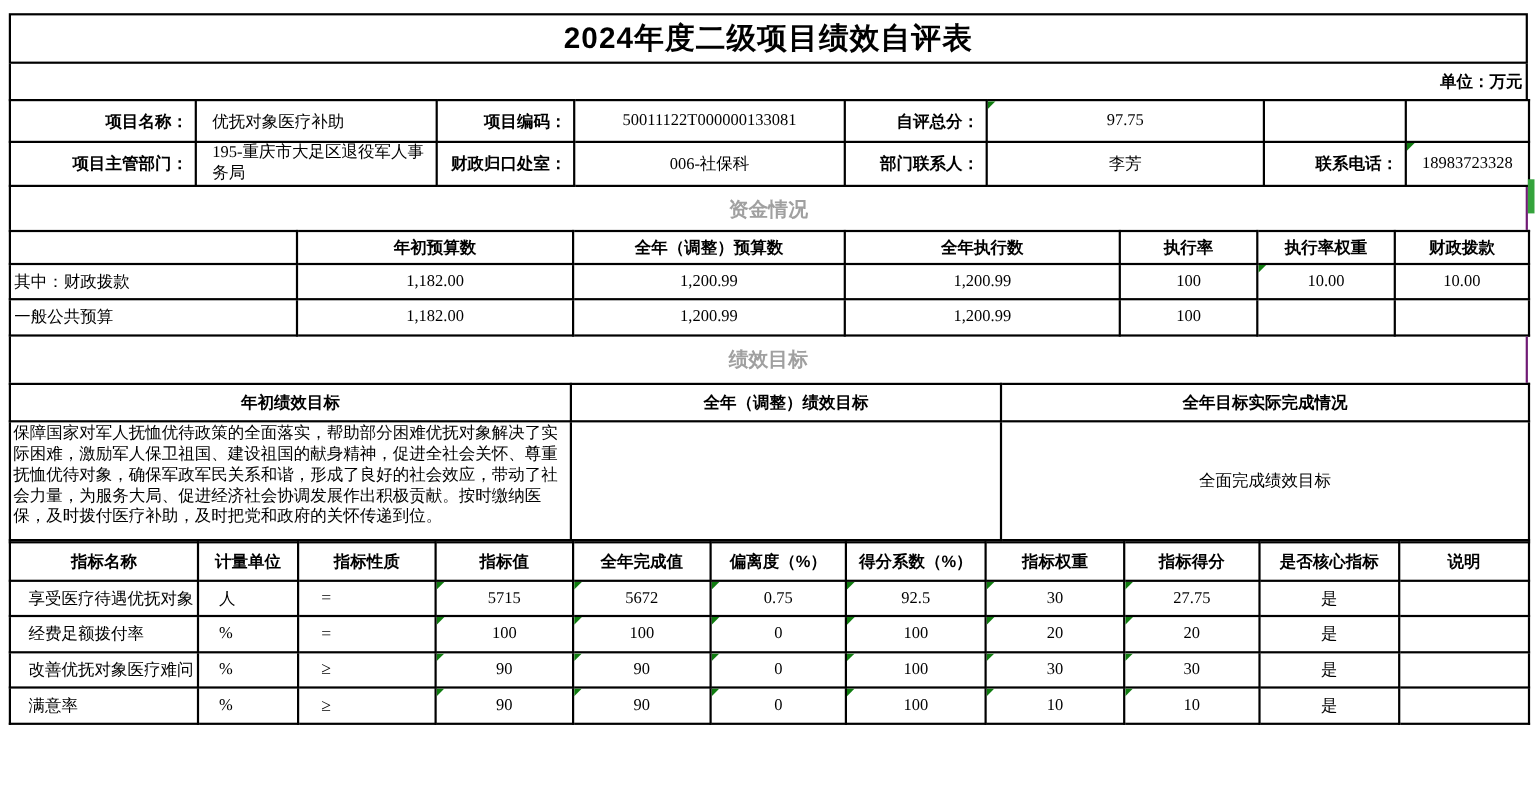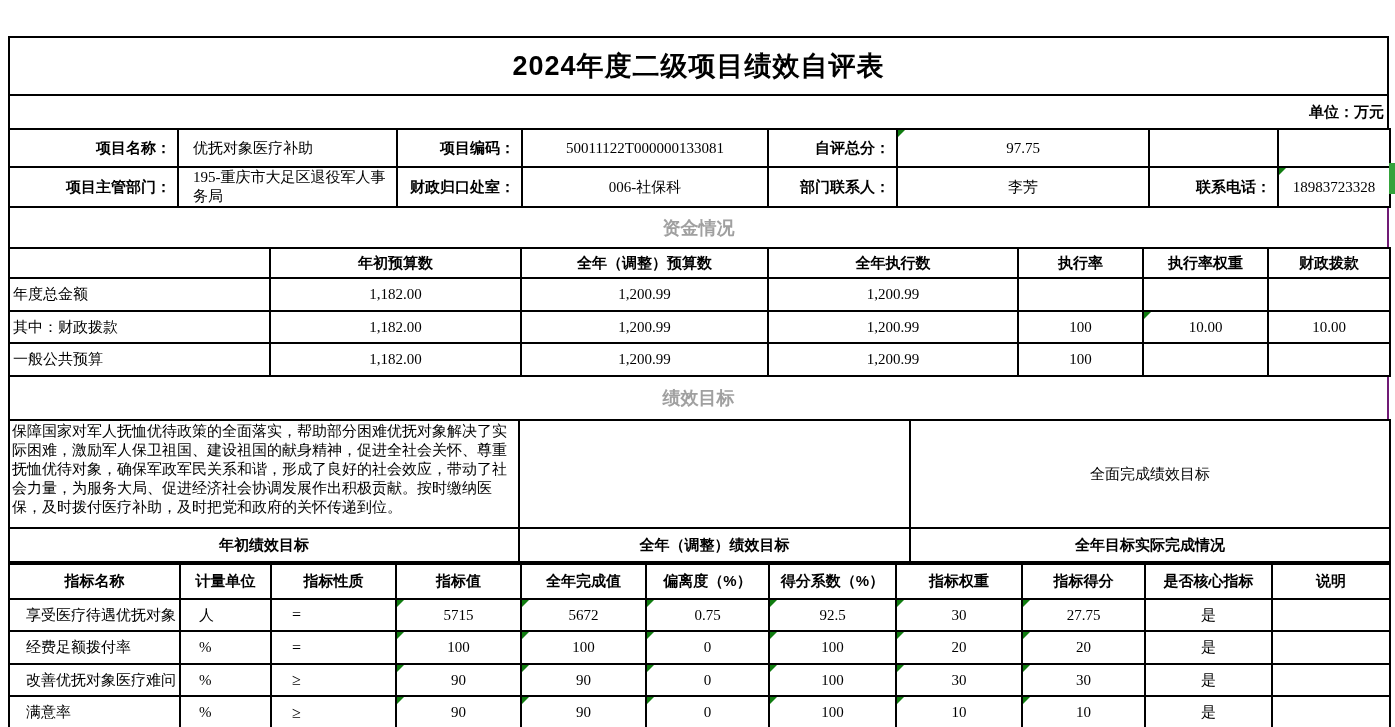--- a/index.html
+++ b/index.html
@@ -4,23 +4,23 @@
 <style>
   html,body{margin:0;padding:0;}
   body{
     width:1395px;height:727px;background:#ffffff;position:relative;overflow:hidden;
     font-family:"Liberation Sans","DejaVu Sans",sans-serif;color:#000;
   }
   .sheet{position:absolute;left:8px;top:12px;width:1381px;}
 
   
   .titlebar{
-    box-sizing:border-box;height:60px;border:2px solid #000;
+    box-sizing:border-box;height:46px;border:2px solid #000;
     display:flex;align-items:center;justify-content:center;
-    font-size:27px;font-weight:bold;letter-spacing:1px;margin-top:24px;
+    font-size:27px;font-weight:bold;letter-spacing:1px;
   }
   
   .unitbar{
     box-sizing:border-box;height:32px;border-left:2px solid #000;border-right:2px solid #000;
     display:flex;align-items:center;justify-content:flex-end;
     padding-right:3px;font-size:15px;font-weight:bold;
   }
   
   .secbar{
     box-sizing:border-box;border-left:2px solid #000;border-right:2px solid #701a75;
@@ -129,29 +129,20 @@
     <tbody>
         <tr style="height:30px">
       <th></th>
       <th>年初预算数</th>
       <th>全年（调整）预算数</th>
       <th>全年执行数</th>
       <th>执行率</th>
       <th>执行率权重</th>
       <th>财政拨款</th>
     </tr>
-    <tr style="height:33px">
-      <td class="fund-label">年度总金额</td>
-      <td class="num">1,182.00</td>
-      <td class="num">1,200.99</td>
-      <td class="num">1,200.99</td>
-      <td class="num"></td>
-      <td class="num"></td>
-      <td class="num"></td>
-    </tr>
     <tr style="height:32px">
       <td class="fund-label">其中：财政拨款</td>
       <td class="num">1,182.00</td>
       <td class="num">1,200.99</td>
       <td class="num">1,200.99</td>
       <td class="num">100</td>
       <td class="num flag">10.00</td>
       <td class="num">10.00</td>
     </tr>
     <tr style="height:33px">
@@ -168,29 +159,29 @@
 
   <div class="secbar s2">绩效目标</div>
 
   <table>
     <colgroup>
       <col style="width:510px">
         <col style="width:391px">
         <col style="width:480px">
     </colgroup>
     <tbody>
-        <tr style="height:108px">
-      <td class="goal-text">保障国家对军人抚恤优待政策的全面落实，帮助部分困难优抚对象解决了实际困难，激励军人保卫祖国、建设祖国的献身精神，促进全社会关怀、尊重抚恤优待对象，确保军政军民关系和谐，形成了良好的社会效应，带动了社会力量，为服务大局、促进经济社会协调发展作出积极贡献。按时缴纳医保，及时拨付医疗补助，及时把党和政府的关怀传递到位。</td>
-      <td></td>
-      <td class="val ctr">全面完成绩效目标</td>
-    </tr>
-    <tr style="height:34px">
+        <tr style="height:34px">
       <th>年初绩效目标</th>
       <th>全年（调整）绩效目标</th>
       <th>全年目标实际完成情况</th>
+    </tr>
+    <tr style="height:108px">
+      <td class="goal-text">保障国家对军人抚恤优待政策的全面落实，帮助部分困难优抚对象解决了实际困难，激励军人保卫祖国、建设祖国的献身精神，促进全社会关怀、尊重抚恤优待对象，确保军政军民关系和谐，形成了良好的社会效应，带动了社会力量，为服务大局、促进经济社会协调发展作出积极贡献。按时缴纳医保，及时拨付医疗补助，及时把党和政府的关怀传递到位。</td>
+      <td></td>
+      <td class="val ctr">全面完成绩效目标</td>
     </tr>
   </tbody>
     </table>
 
 
   <table>
     <colgroup>
       <col style="width:171px">
         <col style="width:91px">
         <col style="width:125px">

